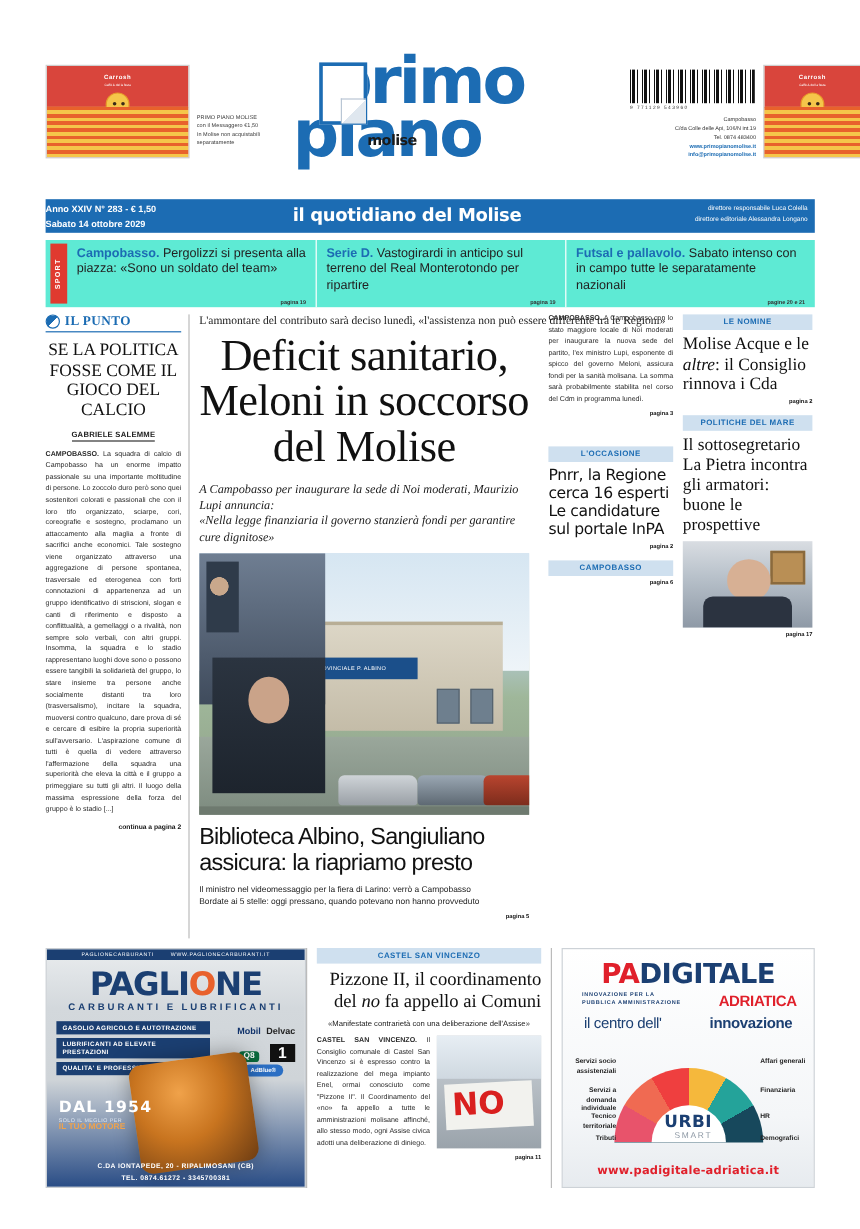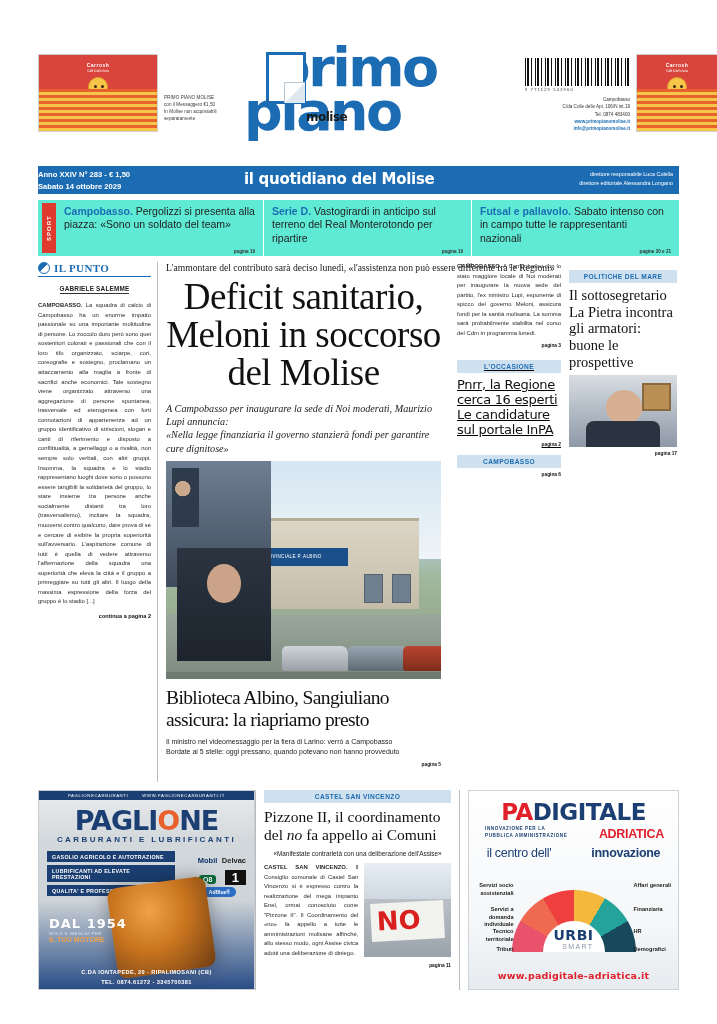--- a/index.html
+++ b/index.html
@@ -159,21 +159,21 @@
   .ph-cars { position:absolute; left:0; bottom:0; width:100%; height:30%;
      background:linear-gradient(180deg,#9aa79b,#7d8b7f); }
   .ph-car { position:absolute; bottom:12%; height:38%; border-radius:5px 7px 3px 3px; }
   .ph-road { position:absolute; left:0; bottom:0; width:100%; height:10%; background:#6e7a6f;}
   .ph-speaker { position:absolute; left:4%; bottom:8%; width:34%; height:52%;
      background:linear-gradient(180deg,#2b3440 0%,#1d242d 100%); }
   .ph-speaker::after{ content:""; position:absolute; left:32%; top:14%; width:36%; height:34%;
      border-radius:50%; background:#caa389; }
 
   .lib-title {
-    font-family:Liberation Serif, serif; font-size:19.5px; line-height:1.12;
+    font-family:Liberation Sans, sans-serif; font-size:19.5px; line-height:1.12;
     color:#111; margin-top:8px; letter-spacing:-.6px;
   }
   .lib-sub { font-size:7px; line-height:1.5; color:#222; margin-top:6px; }
   .lib-pg { font-size:4.8px; font-weight:bold; text-align:right; margin-top:4px; color:#111; }
 
   
   .r-body { font-size:5.9px; line-height:1.62; text-align:justify; color:#2a2a2a; }
   .r-body b{font-weight:bold;}
   .r-pg { font-size:4.8px; font-weight:bold; text-align:right; margin-top:4px; color:#111; }
   .r-split { display:flex; gap:8px; }
@@ -238,21 +238,21 @@
   .ad-dal .s { font-size:4.4px; color:#dfe6ef; letter-spacing:.4px; }
   .ad-dal .m { font-size:7px; font-weight:bold; color:#fff; }
   .ad-dal .m span { color:#f0a24a; }
   .ad-pag-addr { position:absolute; bottom:14px; width:100%; text-align:center; color:#fff;
      font-size:5.6px; font-weight:bold; letter-spacing:.4px;}
   .ad-pag-tel { position:absolute; bottom:4px; width:100%; text-align:center; color:#fff;
      font-size:5.6px; font-weight:bold; letter-spacing:.4px;}
 
   
   .b-mid .tag { margin-bottom:5px; }
-  .bm-title { font-family:"Liberation Serif", serif; font-size:15.5px; line-height:1.16; text-align:left; color:#111;}
+  .bm-title { font-family:"Liberation Serif", serif; font-size:15.5px; line-height:1.16; text-align:right; color:#111;}
   .bm-title i{font-style:italic;}
   .bm-quote { font-size:6.4px; text-align:center; margin-top:6px; color:#1a1a1a; }
   .bm-flex { display:flex; gap:6px; margin-top:6px; }
   .bm-text { width:98px; font-size:5.9px; line-height:1.62; text-align:justify; color:#2a2a2a;}
   .bm-text b{font-weight:bold;}
   .bm-photo { width:90px; height:94px; background:linear-gradient(180deg,#cdd3d8,#9aa3ab); position:relative; overflow:hidden;}
   .bm-photo .banner { position:absolute; left:8%; top:42%; width:84%; height:40%; background:#f2f2ee; transform:rotate(-3deg);}
   .bm-photo .banner::after{content:"NO"; position:absolute; left:8%; top:8%; color:#d9201f;
      font-family:"DejaVu Sans", sans-serif; font-weight:bold; font-size:26px;}
   .bm-photo .sky { position:absolute; inset:0 0 62% 0; background:linear-gradient(180deg,#e7eef4,#cfd8e0);}
@@ -360,33 +360,34 @@
 
     <div class="sport-cell">
       <div class="txt">
         <b>Serie D.</b><span> Vastogirardi in anticipo sul terreno del Real Monterotondo per ripartire</span>
       </div>
       <div class="pg">pagina 19</div>
     </div>
 
     <div class="sport-cell">
       <div class="txt">
-        <b>Futsal e pallavolo.</b><span> Sabato intenso con in campo tutte le rappresentanti nazionali</span>
+        <b>Futsal e pallavolo.</b><span> Sabato intenso con in campo tutte le separatamente nazionali</span>
       </div>
       <div class="pg">pagine 20 e 21</div>
     </div>
   </div>
 
   <div class="main">
 
     <div class="col-left">
       <div class="punto-head">
         <span class="punto-disc"></span>
         <span class="punto-title">IL PUNTO</span>
       </div>
+      <div class="edit-title">SE LA POLITICA FOSSE COME IL GIOCO DEL CALCIO</div>
       <div style="text-align:center;">
         <span class="edit-author">GABRIELE SALEMME</span>
       </div>
       <div class="edit-body">
         <b>CAMPOBASSO.</b><span> La squadra di calcio di Campobasso ha un enorme impatto passionale su una importante moltitudine di persone. Lo zoccolo duro però sono quei sostenitori colorati e passionali che con il loro tifo organizzato, sciarpe, cori, coreografie e sostegno, proclamano un attaccamento alla maglia a fronte di sacrifici anche economici. Tale sostegno viene organizzato attraverso una aggregazione di persone spontanea, trasversale ed eterogenea con forti connotazioni di appartenenza ad un gruppo identificativo di striscioni, slogan e canti di riferimento e disposto a conflittualità, a gemellaggi o a rivalità, non sempre solo verbali, con altri gruppi.
 Insomma, la squadra e lo stadio rappresentano luoghi dove sono o possono essere tangibili la solidarietà del gruppo, lo stare insieme tra persone anche socialmente distanti tra loro (trasversalismo), incitare la squadra, muoversi contro qualcuno, dare prova di sé e cercare di esibire la propria superiorità sull'avversario.
 L'aspirazione comune di tutti è quella di vedere attraverso l'affermazione della squadra una superiorità che eleva la città e il gruppo a primeggiare su tutti gli altri.
 Il luogo della massima espressione della forza del gruppo è lo stadio [...]</span>
       </div>
       <div class="edit-cont">continua a pagina 2</div>
@@ -428,33 +429,38 @@
 
     <div class="col-right">
       <div class="r-split">
 
         <div class="r-c1">
           <div class="r-body">
             <b>CAMPOBASSO.</b><span> A Campobasso con lo stato maggiore locale di Noi moderati per inaugurare la nuova sede del partito, l'ex ministro Lupi, esponente di spicco del governo Meloni, assicura fondi per la sanità molisana. La somma sarà probabilmente stabilita nel corso del Cdm in programma lunedì.</span>
           </div>
           <div class="r-pg">pagina 3</div>
 
-          <div style="margin-top:12px;text-decoration:underline;">
+          <div style="margin-top:24px;">
             <div class="tag">L'OCCASIONE</div>
             <div class="t-sans">Pnrr, la Regione cerca 16 esperti Le candidature sul portale InPA</div>
             <div class="r-pg">pagina 2</div>
           </div>
 
           <div style="margin-top:8px;">
             <div class="tag">CAMPOBASSO</div>
             <div class="r-pg">pagina 6</div>
           </div>
         </div>
 
         <div class="r-c2">
+          <div>
+            <div class="tag">LE NOMINE</div>
+            <div class="t-serif"><span>Molise Acque e le </span><i>altre</i><span>: il Consiglio rinnova i Cda</span></div>
+            <div class="r-pg">pagina 2</div>
+          </div>
 
           <div style="margin-top:8px;">
             <div class="tag">POLITICHE DEL MARE</div>
             <div class="t-serif">Il sottosegretario La Pietra incontra gli armatori: buone le prospettive</div>
             <div class="photo-sm">
               <div class="frame"></div>
               <div class="face"></div>
               <div class="suit"></div>
             </div>
             <div class="r-pg">pagina 17</div>

